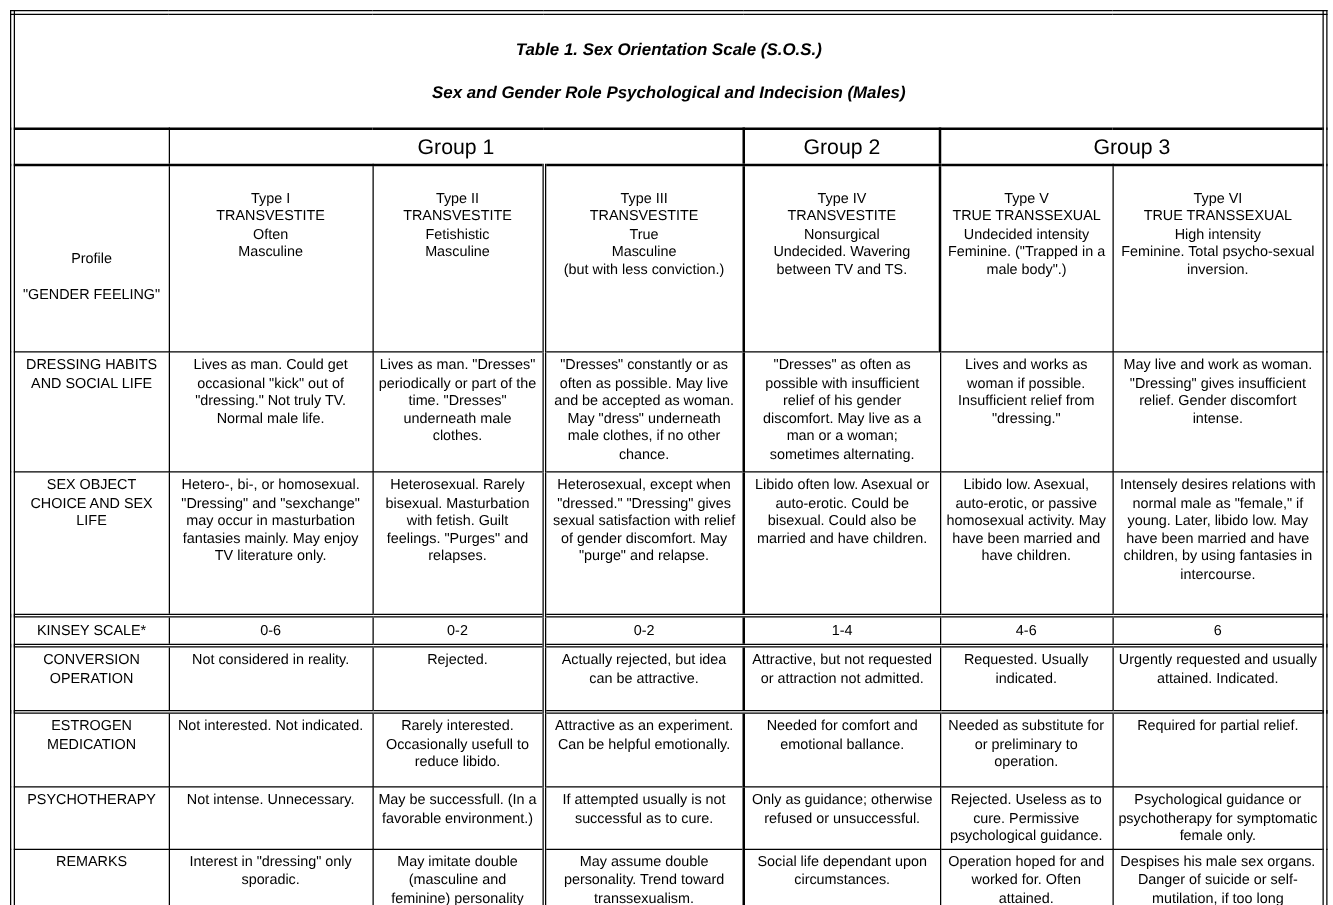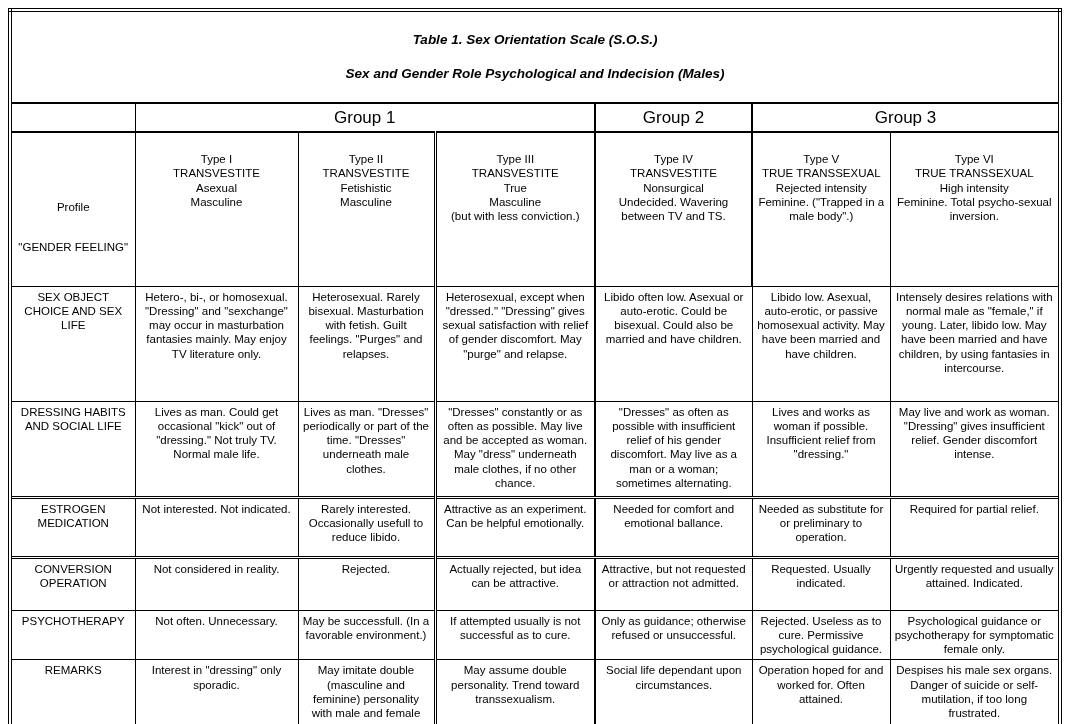--- a/index.html
+++ b/index.html
@@ -19,21 +19,21 @@
   }
   td.title-cell { border-bottom:2px solid #000; padding:4px 1px;margin-left:12px; }
   .title-line { font-weight:bold; font-style:italic; font-size:13.5px; line-height:1.45; }
   tr.r-group td { border-bottom:2px solid #000; vertical-align:middle; font-size:17px; }
   .dbl-left { border-left:3px double #000; }
   .thick-left { border-left:2px solid #000;margin-left:40px; }
   tr.r-dblTop td { border-top:3px double #000; }
   tr.r-kinsey td { vertical-align:middle; }
   .profile-stack { display:flex; flex-direction:column; justify-content:flex-start; height:112px; padding-top:2px; }
   .profile-label { padding-top:36px; }
-  .profile-label .pl1 { margin-bottom:11px; }
+  .profile-label .pl1 { }
 </style>
 </head>
 <body>
 
 <div class="page">
   <table class="sos">
     <colgroup>
       <col style="width:125px">
         <col style="width:163px">
         <col style="width:137px">
@@ -62,21 +62,21 @@
       <td>
         <div class="profile-label">
           <div class="pl1">Profile</div>
           <div>"GENDER FEELING"</div>
         </div>
       </td>
       <td>
         <div class="profile-stack">
           <div>Type I</div>
           <div>TRANSVESTITE</div>
-          <div>Asexual</div>
+          <div>Often</div>
           <div>Masculine</div>
         </div>
       </td>
       <td>
         <div class="profile-stack">
           <div>Type II</div>
           <div>TRANSVESTITE</div>
           <div>Fetishistic</div>
           <div>Masculine</div>
         </div>
@@ -95,78 +95,87 @@
           <div>Type IV</div>
           <div>TRANSVESTITE</div>
           <div>Nonsurgical</div>
           <div>Undecided. Wavering between TV and TS.</div>
         </div>
       </td>
       <td class="thick-left">
         <div class="profile-stack">
           <div>Type V</div>
           <div>TRUE TRANSSEXUAL</div>
-          <div>Rejected intensity</div>
+          <div>Undecided intensity</div>
           <div>Feminine. ("Trapped in a male body".)</div>
         </div>
       </td>
       <td>
         <div class="profile-stack">
           <div>Type VI</div>
           <div>TRUE TRANSSEXUAL</div>
           <div>High intensity</div>
           <div>Feminine. Total psycho-sexual inversion.</div>
         </div>
       </td>
     </tr>
 
+    <tr style="height:96px">
+      <td>DRESSING HABITS AND SOCIAL LIFE</td>
+      <td>Lives as man. Could get occasional "kick" out of "dressing." Not truly TV. Normal male life.</td>
+      <td>Lives as man. "Dresses" periodically or part of the time. "Dresses" underneath male clothes.</td>
+      <td class="dbl-left">"Dresses" constantly or as often as possible. May live and be accepted as woman. May "dress" underneath male clothes, if no other chance.</td>
+      <td class="thick-left">"Dresses" as often as possible with insufficient relief of his gender discomfort. May live as a man or a woman; sometimes alternating.</td>
+      <td>Lives and works as woman if possible. Insufficient relief from "dressing."</td>
+      <td>May live and work as woman. "Dressing" gives insufficient relief. Gender discomfort intense.</td>
+    </tr>
+
     <tr style="height:115px">
       <td>SEX OBJECT CHOICE AND SEX LIFE</td>
       <td>Hetero-, bi-, or homosexual. "Dressing" and "sexchange" may occur in masturbation fantasies mainly. May enjoy TV literature only.</td>
       <td>Heterosexual. Rarely bisexual. Masturbation with fetish. Guilt feelings. "Purges" and relapses.</td>
       <td class="dbl-left">Heterosexual, except when "dressed." "Dressing" gives sexual satisfaction with relief of gender discomfort. May "purge" and relapse.</td>
       <td class="thick-left">Libido often low. Asexual or auto-erotic. Could be bisexual. Could also be married and have children.</td>
       <td>Libido low. Asexual, auto-erotic, or passive homosexual activity. May have been married and have children.</td>
       <td>Intensely desires relations with normal male as "female," if young. Later, libido low. May have been married and have children, by using fantasies in intercourse.</td>
     </tr>
 
-    <tr style="height:96px">
-      <td>DRESSING HABITS AND SOCIAL LIFE</td>
-      <td>Lives as man. Could get occasional "kick" out of "dressing." Not truly TV. Normal male life.</td>
-      <td>Lives as man. "Dresses" periodically or part of the time. "Dresses" underneath male clothes.</td>
-      <td class="dbl-left">"Dresses" constantly or as often as possible. May live and be accepted as woman. May "dress" underneath male clothes, if no other chance.</td>
-      <td class="thick-left">"Dresses" as often as possible with insufficient relief of his gender discomfort. May live as a man or a woman; sometimes alternating.</td>
-      <td>Lives and works as woman if possible. Insufficient relief from "dressing."</td>
-      <td>May live and work as woman. "Dressing" gives insufficient relief. Gender discomfort intense.</td>
-    </tr>
-
-
-    <tr class="r-dblTop" style="height:60px">
-      <td>ESTROGEN MEDICATION</td>
-      <td>Not interested. Not indicated.</td>
-      <td>Rarely interested. Occasionally usefull to reduce libido.</td>
-      <td class="dbl-left">Attractive as an experiment. Can be helpful emotionally.</td>
-      <td class="thick-left">Needed for comfort and emotional ballance.</td>
-      <td>Needed as substitute for or preliminary to operation.</td>
-      <td>Required for partial relief.</td>
+    <tr class="r-kinsey r-dblTop" style="height:24px">
+      <td>KINSEY SCALE*</td>
+      <td>0-6</td>
+      <td>0-2</td>
+      <td class="dbl-left">0-2</td>
+      <td class="thick-left">1-4</td>
+      <td>4-6</td>
+      <td>6</td>
     </tr>
 
     <tr class="r-dblTop" style="height:53px">
       <td>CONVERSION OPERATION</td>
       <td>Not considered in reality.</td>
       <td>Rejected.</td>
       <td class="dbl-left">Actually rejected, but idea can be attractive.</td>
       <td class="thick-left">Attractive, but not requested or attraction not admitted.</td>
       <td>Requested. Usually indicated.</td>
       <td>Urgently requested and usually attained. Indicated.</td>
     </tr>
 
+    <tr class="r-dblTop" style="height:60px">
+      <td>ESTROGEN MEDICATION</td>
+      <td>Not interested. Not indicated.</td>
+      <td>Rarely interested. Occasionally usefull to reduce libido.</td>
+      <td class="dbl-left">Attractive as an experiment. Can be helpful emotionally.</td>
+      <td class="thick-left">Needed for comfort and emotional ballance.</td>
+      <td>Needed as substitute for or preliminary to operation.</td>
+      <td>Required for partial relief.</td>
+    </tr>
+
     <tr style="height:48px">
       <td>PSYCHOTHERAPY</td>
-      <td>Not often. Unnecessary.</td>
+      <td>Not intense. Unnecessary.</td>
       <td>May be successfull. (In a favorable environment.)</td>
       <td class="dbl-left">If attempted usually is not successful as to cure.</td>
       <td class="thick-left">Only as guidance; otherwise refused or unsuccessful.</td>
       <td>Rejected. Useless as to cure. Permissive psychological guidance.</td>
       <td>Psychological guidance or psychotherapy for symptomatic female only.</td>
     </tr>
 
     <tr style="height:79px">
       <td>REMARKS</td>
       <td>Interest in "dressing" only sporadic.</td>

